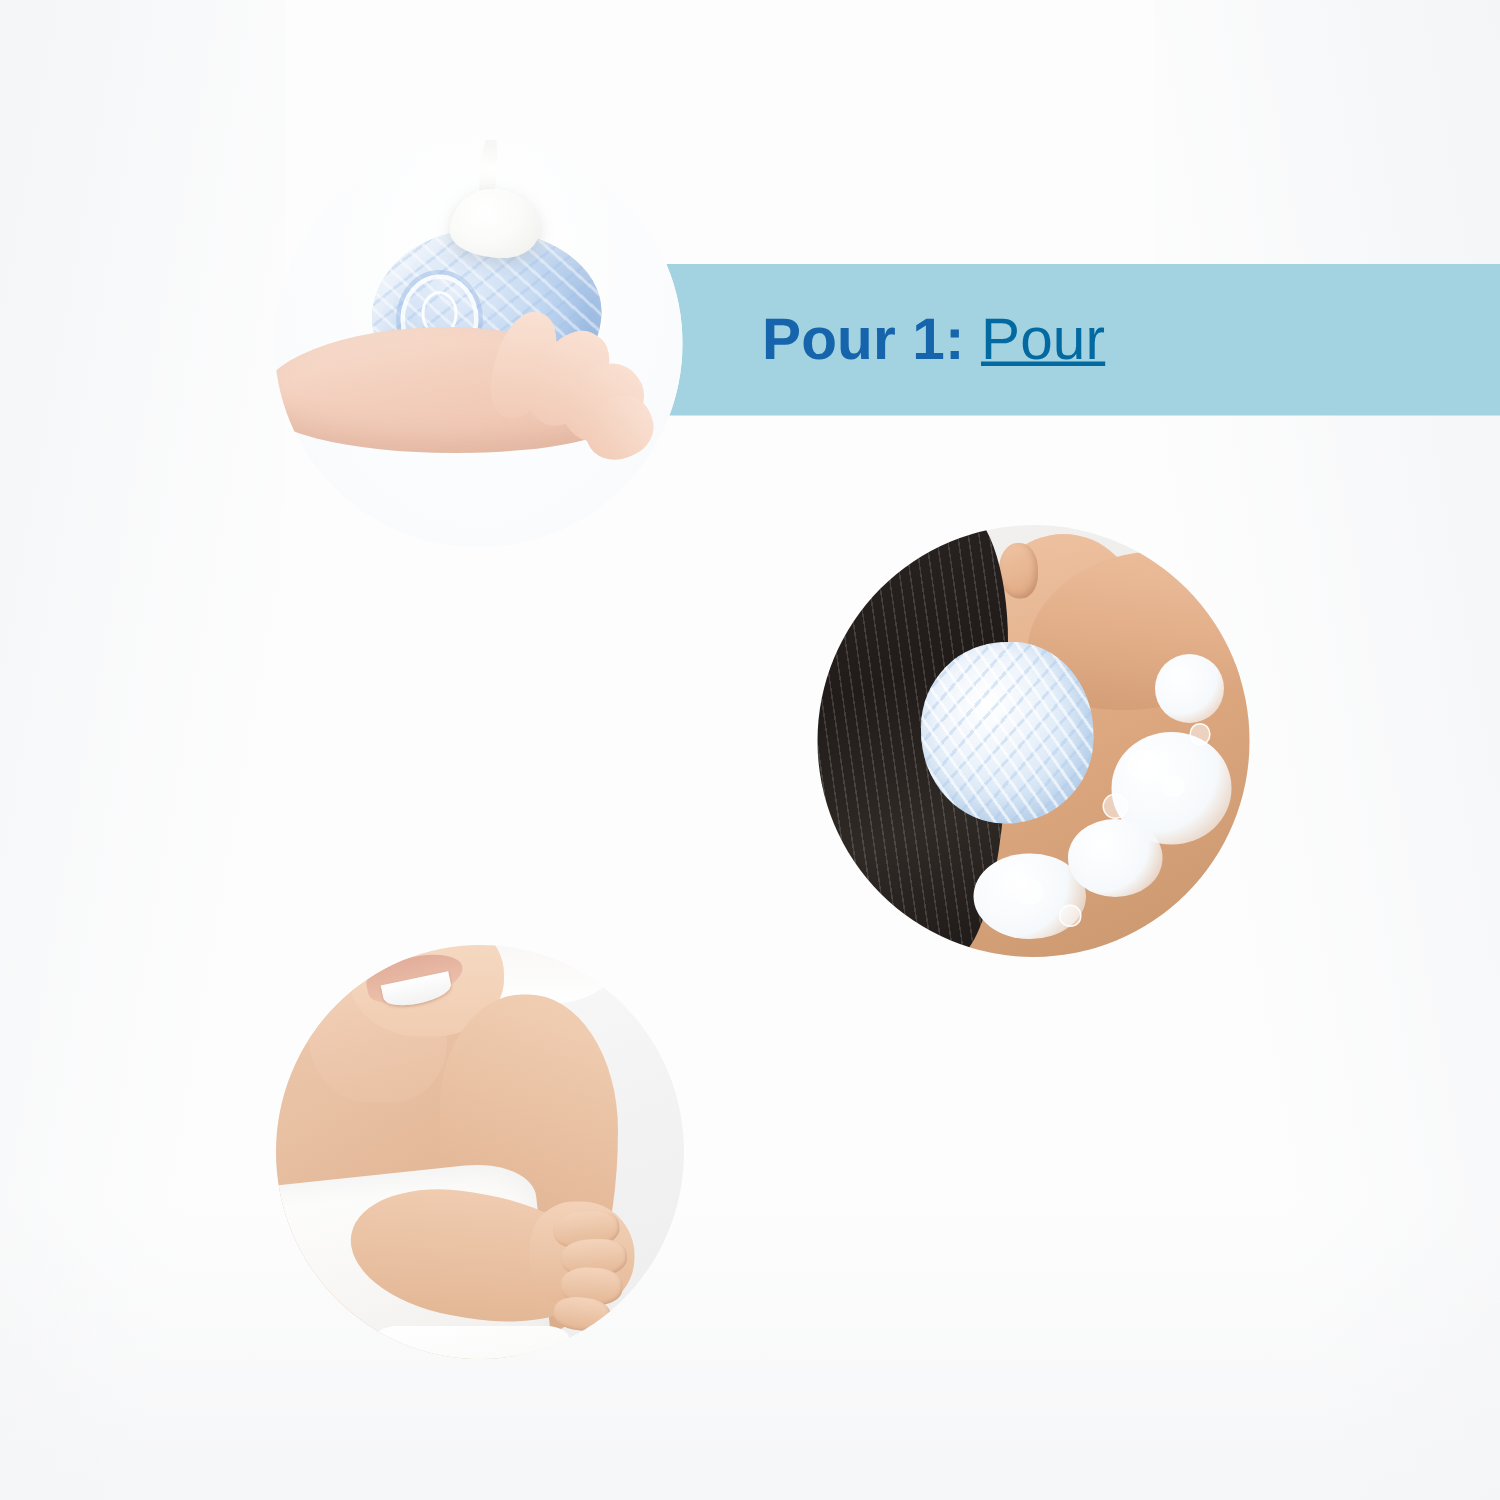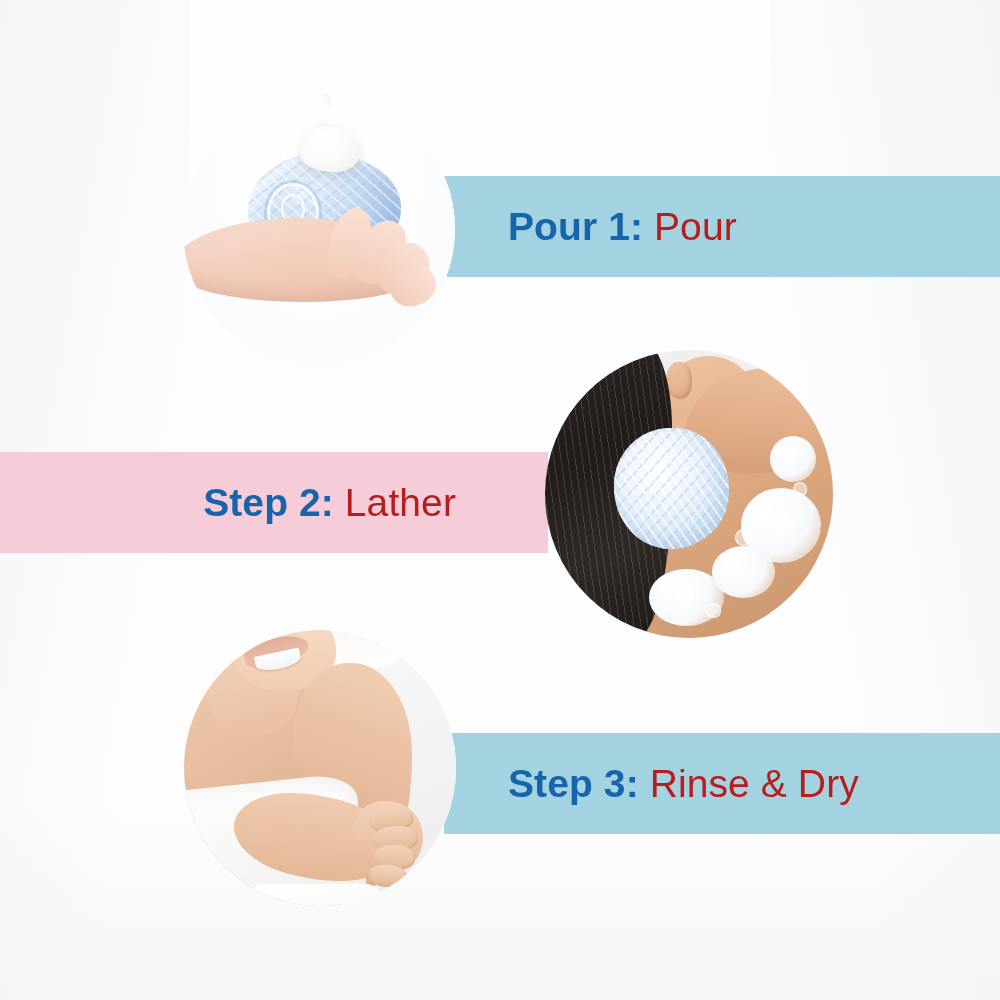--- a/index.html
+++ b/index.html
@@ -57,21 +57,22 @@
     font-size:39px;
     letter-spacing:0.1px;
     line-height:1;
   }
   .band-text .b {
     font-weight:bold;
     color:#1564ac;
   }
   .band-text .n {
     font-weight:normal;
-    color:#b91c1c;
+    color:#0369a1;
+    text-decoration:underline;
   }
   #band-1 { left:444px; top:176px; width:556px; height:101px;
             background:#a3d2e0; justify-content:flex-start; padding-left:64px; }
   #band-2 { left:0px;   top:452px; width:548px; height:101px;
             background:#f5ccd7; justify-content:flex-end;  padding-right:92px; }
   #band-3 { left:444px; top:733px; width:556px; height:101px;
             background:#a3d2e0; justify-content:flex-start; padding-left:64px; }
 
   
   .circle {
@@ -278,31 +279,21 @@
     <div class="sheen-r"></div>
     <div class="sheen-b"></div>
   </div>
 
   <div class="band" id="band-1">
     <div class="band-text">
       <span class="b">Pour 1:</span><span>&nbsp;</span><span class="n">Pour</span>
     </div>
   </div>
 
-  <div class="band" id="band-2">
-    <div class="band-text">
-      <span class="b">Step 2:</span><span>&nbsp;</span><span class="n">Lather</span>
-    </div>
-  </div>
-
-  <div class="band" id="band-3">
-    <div class="band-text">
-      <span class="b">Step 3:</span><span>&nbsp;</span><span class="n">Rinse &amp; Dry</span>
-    </div>
-  </div>
+
 
   <div class="circle" id="circle-1">
     <div class="photo">
       <div class="p1-bg"></div>
       <div class="p1-loofah">
         <div class="p1-mesh"></div>
       </div>
       <div class="p1-swirl"></div>
       <div class="p1-swirl2"></div>
       <div class="p1-stream"></div>

